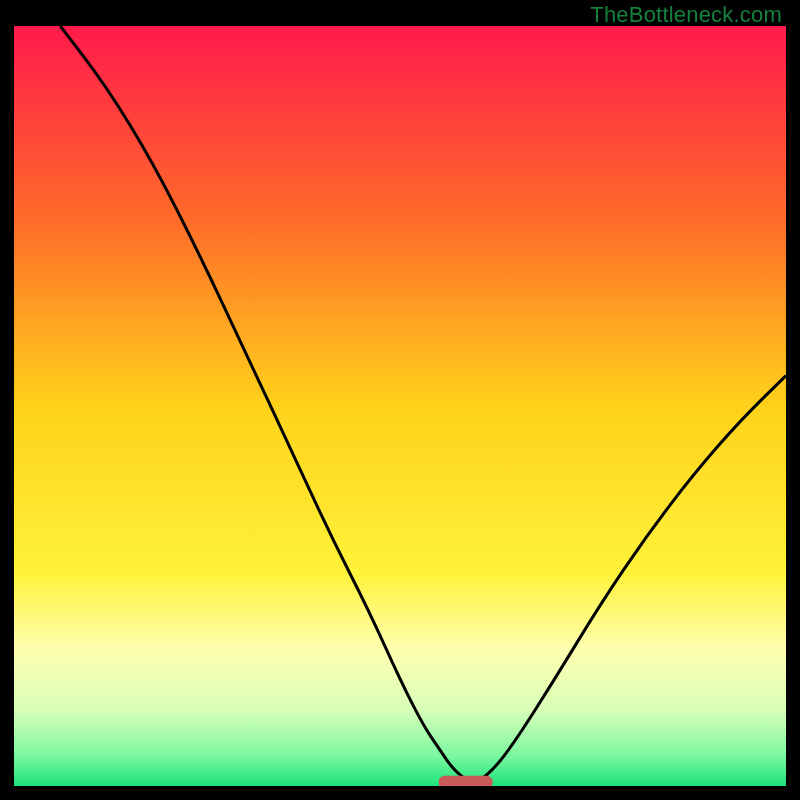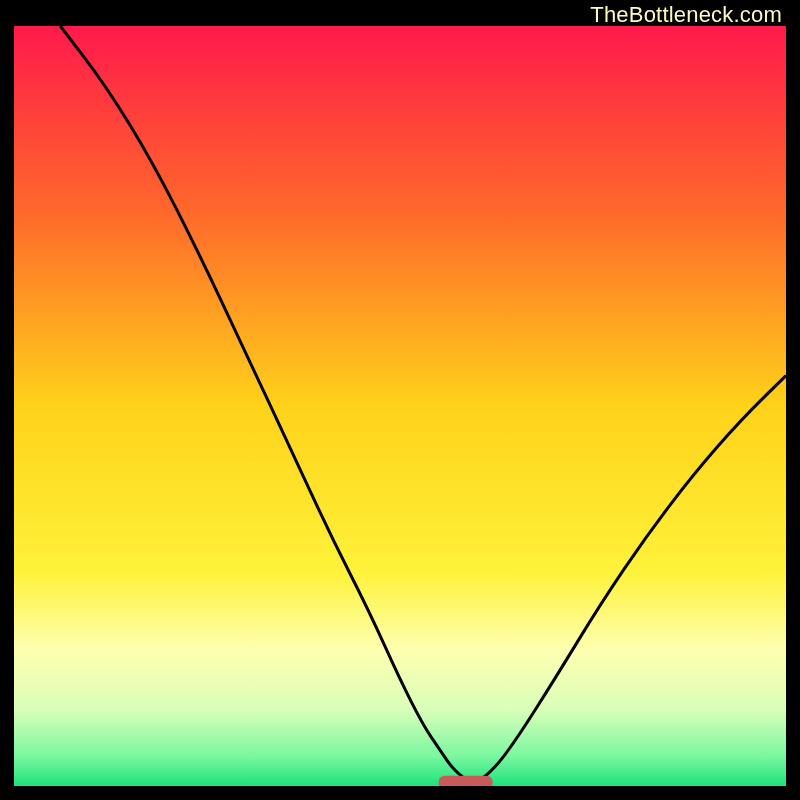--- a/index.html
+++ b/index.html
@@ -14,21 +14,21 @@
   .frame {
     position: relative;
     width: 800px;
     height: 800px;
     background: #000;
   }
   .watermark {
     position: absolute;
     top: 2px;
     right: 18px;
-    color: #fef9c3;
+    color: #15803d;
     font-size: 22px;
     font-weight: 400;
     letter-spacing: 0.2px;
     z-index: 10;
   }
   .plot-wrap {
     position: absolute;
     left: 14px;
     top: 26px;
     width: 772px;

